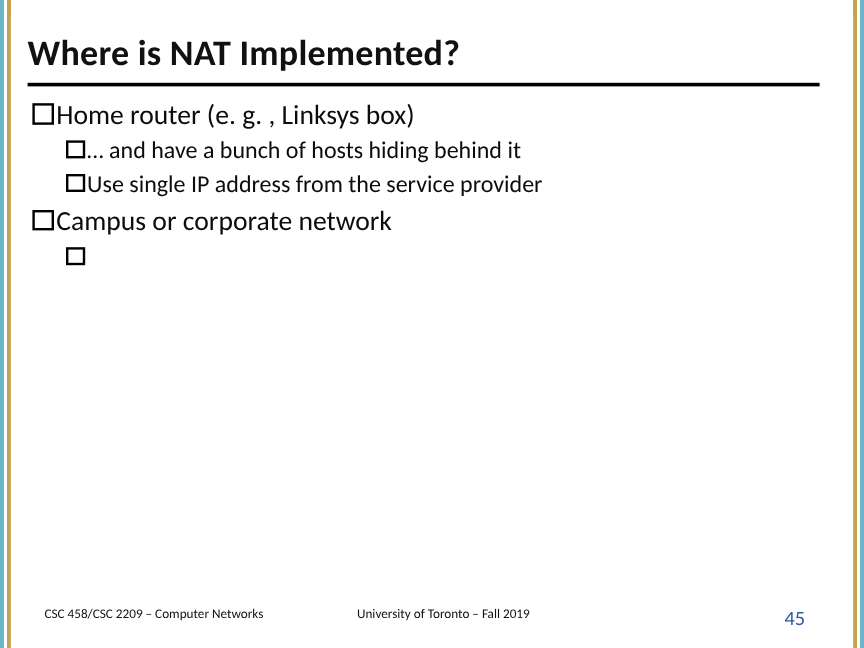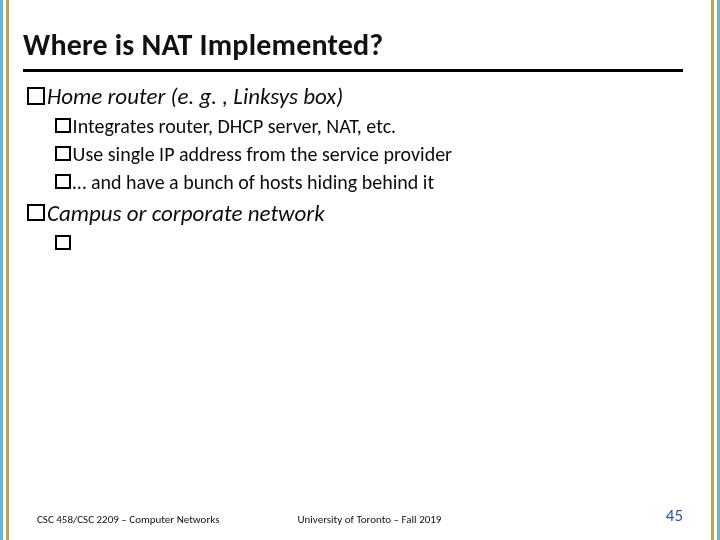--- a/index.html
+++ b/index.html
@@ -31,42 +31,41 @@
     letter-spacing: 0.2px;
     padding-bottom: 6px;
     border-bottom: 3px solid #000;
     margin-bottom: 10px;
   }
   .lvl1 {
     font-size: 23px;
     color: #0c0c0c;
     margin: 4px 0 2px 4px;
     line-height: 1.25;
-    font-style: italic;
   }
   .lvl2 {
     font-size: 20px;
     color: #0c0c0c;
     margin: 2px 0 2px 32px;
     line-height: 1.3;
   }
   .sq {
     display: inline-block;
     width: 0.78em;
     height: 0.78em;
     border: 2px solid #000;
     vertical-align: -0.03em;
     margin-right: 2px;
     background: #fff;
   }
   .footer {
     position: absolute;
-    left: 28px; right: 28px; bottom: 14px;
+    left: 28px; right: 40px; bottom: 14px;
     display: flex;
-    align-items: flex-end;
+    align-items: flex-start;
     font-size: 11px;
     color: #111;
   }
   .footer .mid { margin-left: 78px; }
   .footer .num {
     margin-left: auto;
     color: #2e5aa0;
     font-size: 17px;
   }
 </style>
@@ -74,27 +73,24 @@
 <body>
 
 <div class="slide">
 
   <div class="title">Where is NAT Implemented?</div>
 
   <div class="lvl1">
     <span class="sq"></span><span>Home router (e. g. , Linksys box)</span>
   </div>
   <div class="lvl2">
-    <span class="sq"></span><span>Integrates router, DHCP server, NAT, etc.</span>
+    <span class="sq"></span><span>… and have a bunch of hosts hiding behind it</span>
   </div>
   <div class="lvl2">
     <span class="sq"></span><span>Use single IP address from the service provider</span>
-  </div>
-  <div class="lvl2">
-    <span class="sq"></span><span>… and have a bunch of hosts hiding behind it</span>
   </div>
 
   <div class="lvl1">
     <span class="sq"></span><span>Campus or corporate network</span>
   </div>
   <div class="lvl2">
     <span class="sq"></span>
   </div>
 
   <div class="footer">

